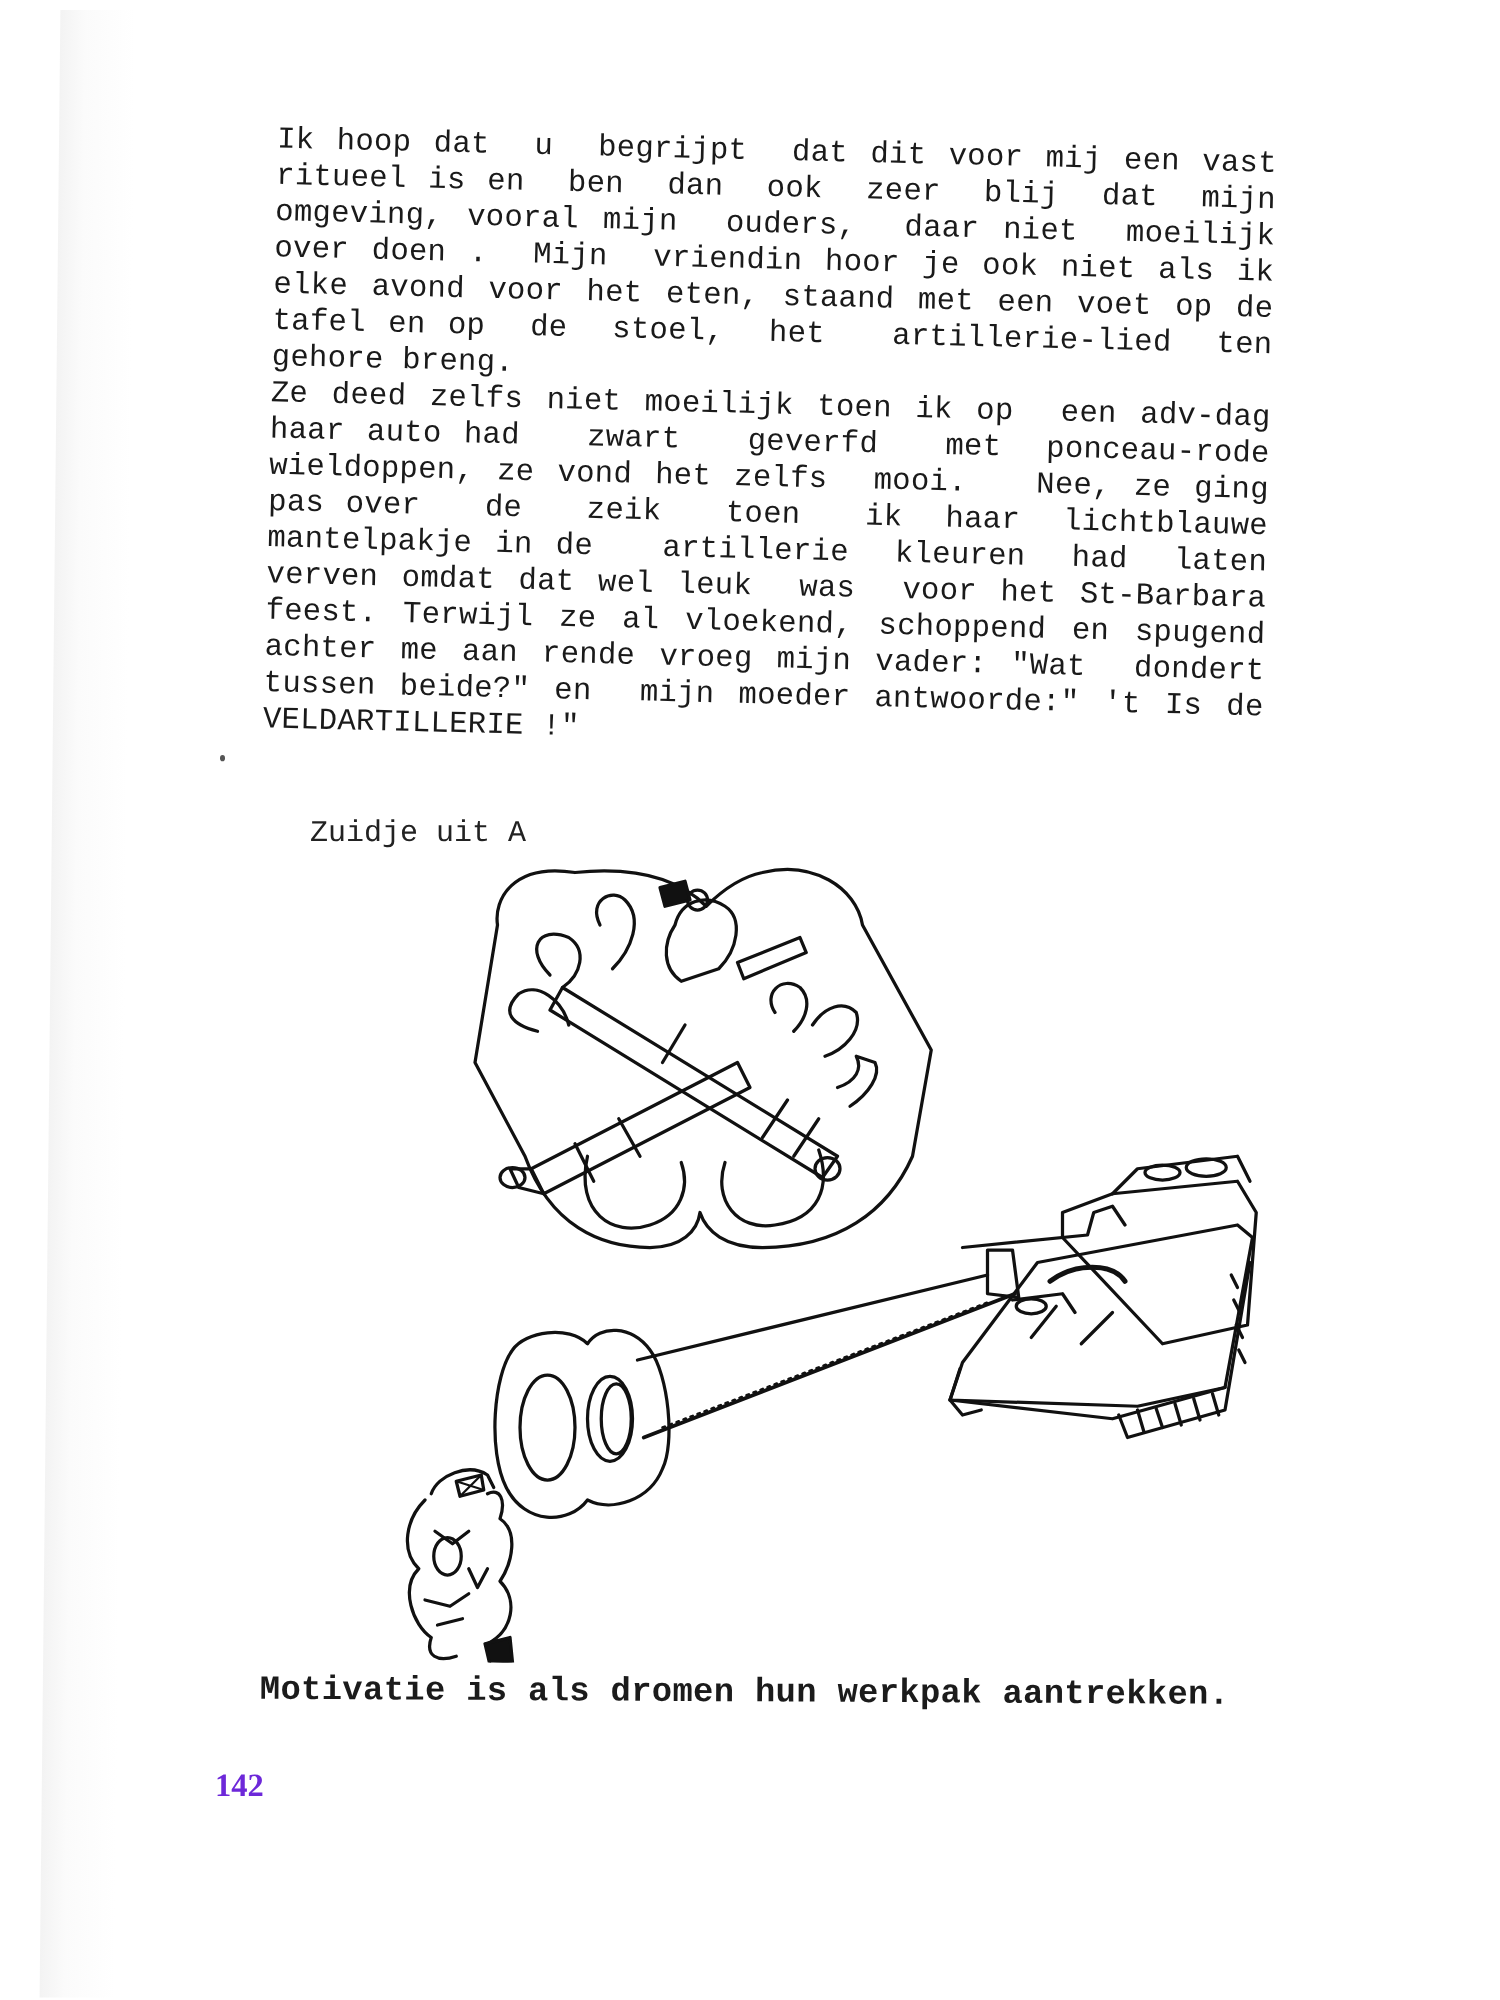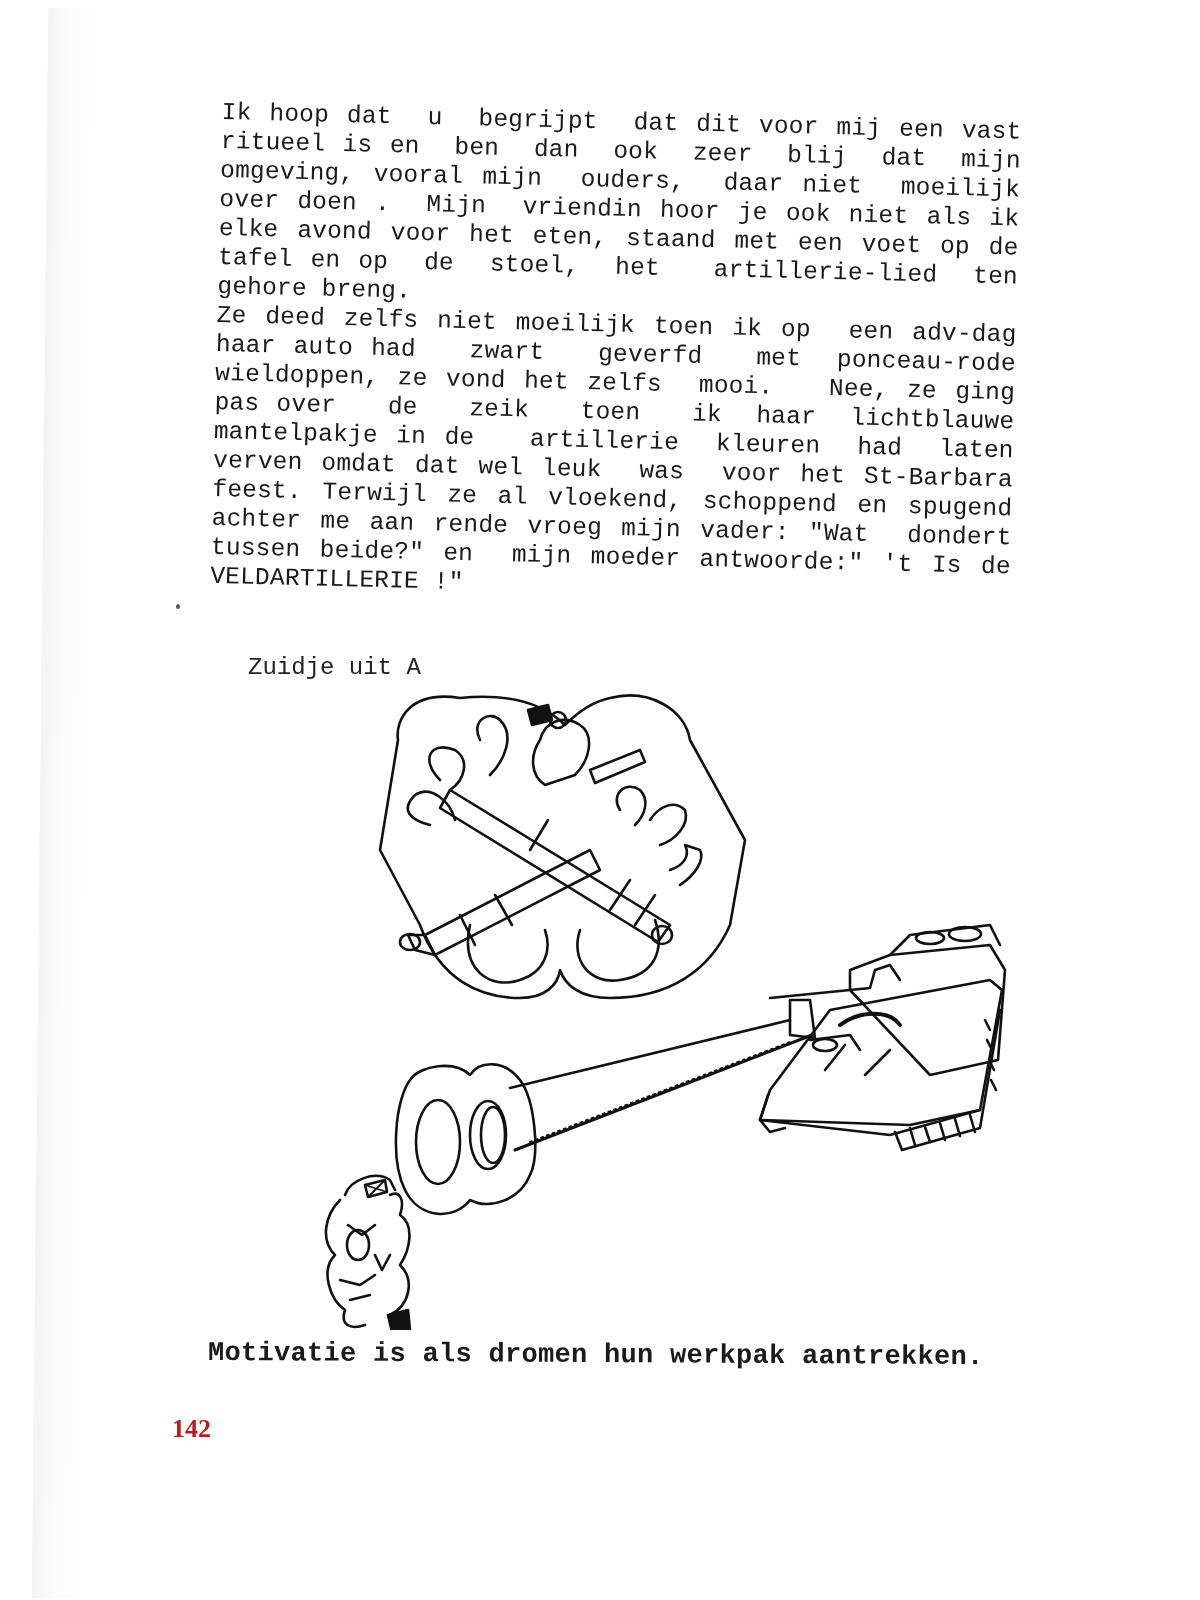--- a/index.html
+++ b/index.html
@@ -32,21 +32,21 @@
     }
     .illustration { position: absolute; left: 290px; top: 680px; width: 750px; height: 650px; }
     .caption {
       position: absolute; left: 208px; top: 1338px;
       font-family: "Liberation Mono", monospace; font-size: 27px; font-weight: bold; color: #1b1b1b;
       letter-spacing: 0.3px;
       transform: rotate(0.3deg); transform-origin: 0 0;
     }
     .page-number {
       position: absolute; left: 172px; top: 1414px;
-      font-family: "Liberation Serif", serif; font-size: 26px; font-weight: bold; color: #b91c1c;
+      font-family: "Liberation Serif", serif; font-size: 26px; font-weight: bold; color: #6d28d9;
     }
   </style>
 </head>
 <body>
 
 <div class="page-shadow"></div>
 
 <div class="body-text">
   <span class="line">Ik hoop dat  u  begrijpt  dat dit voor mij een vast</span>
   <span class="line">ritueel is en  ben  dan  ook  zeer  blij  dat  mijn</span>

